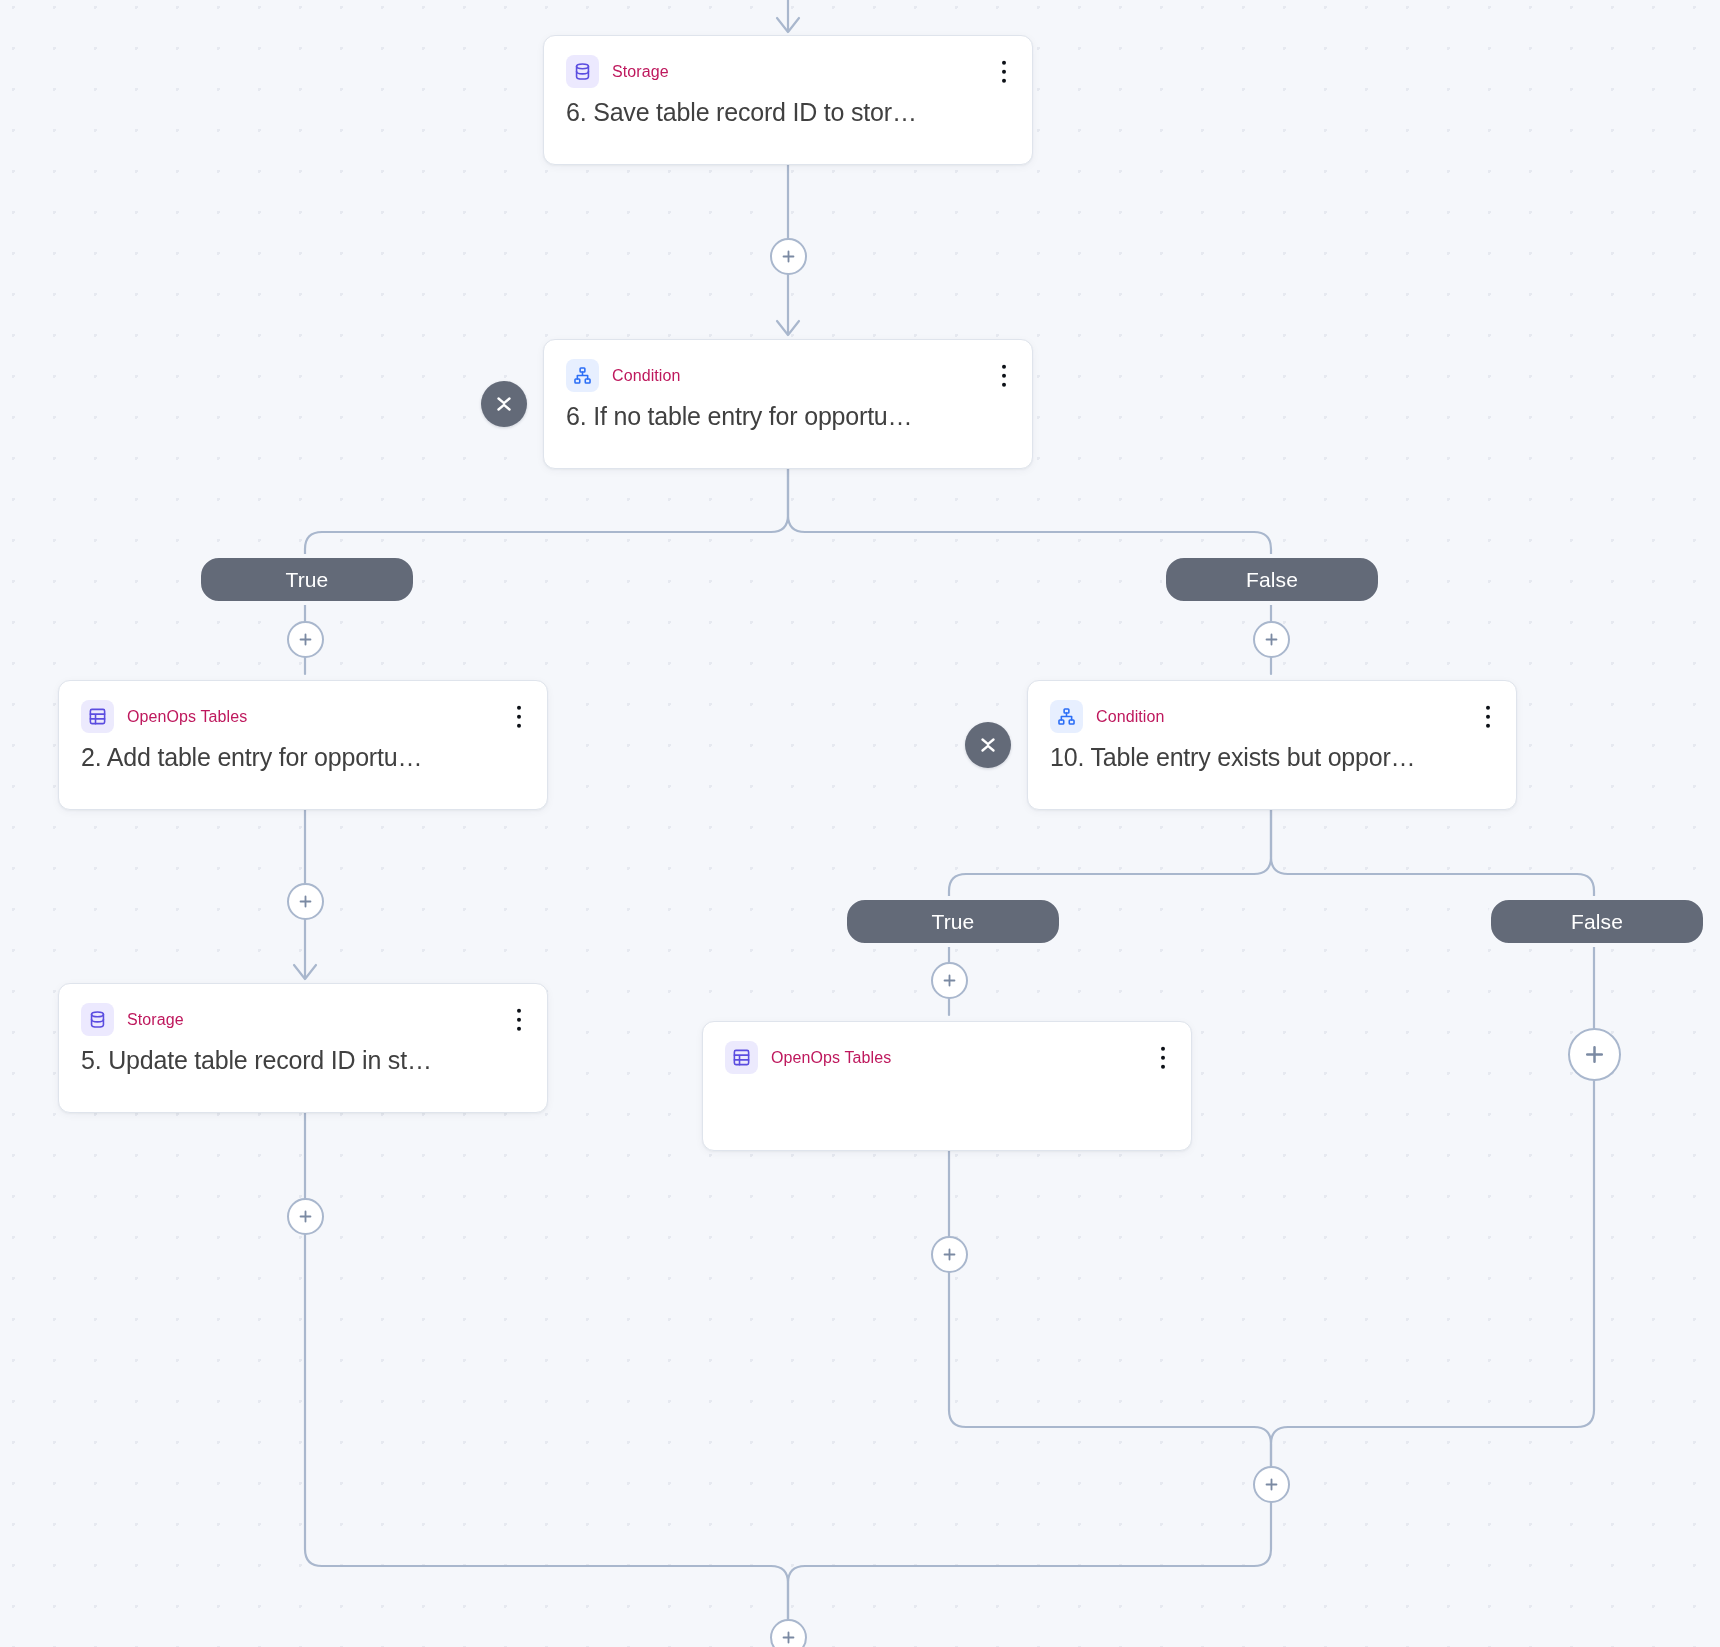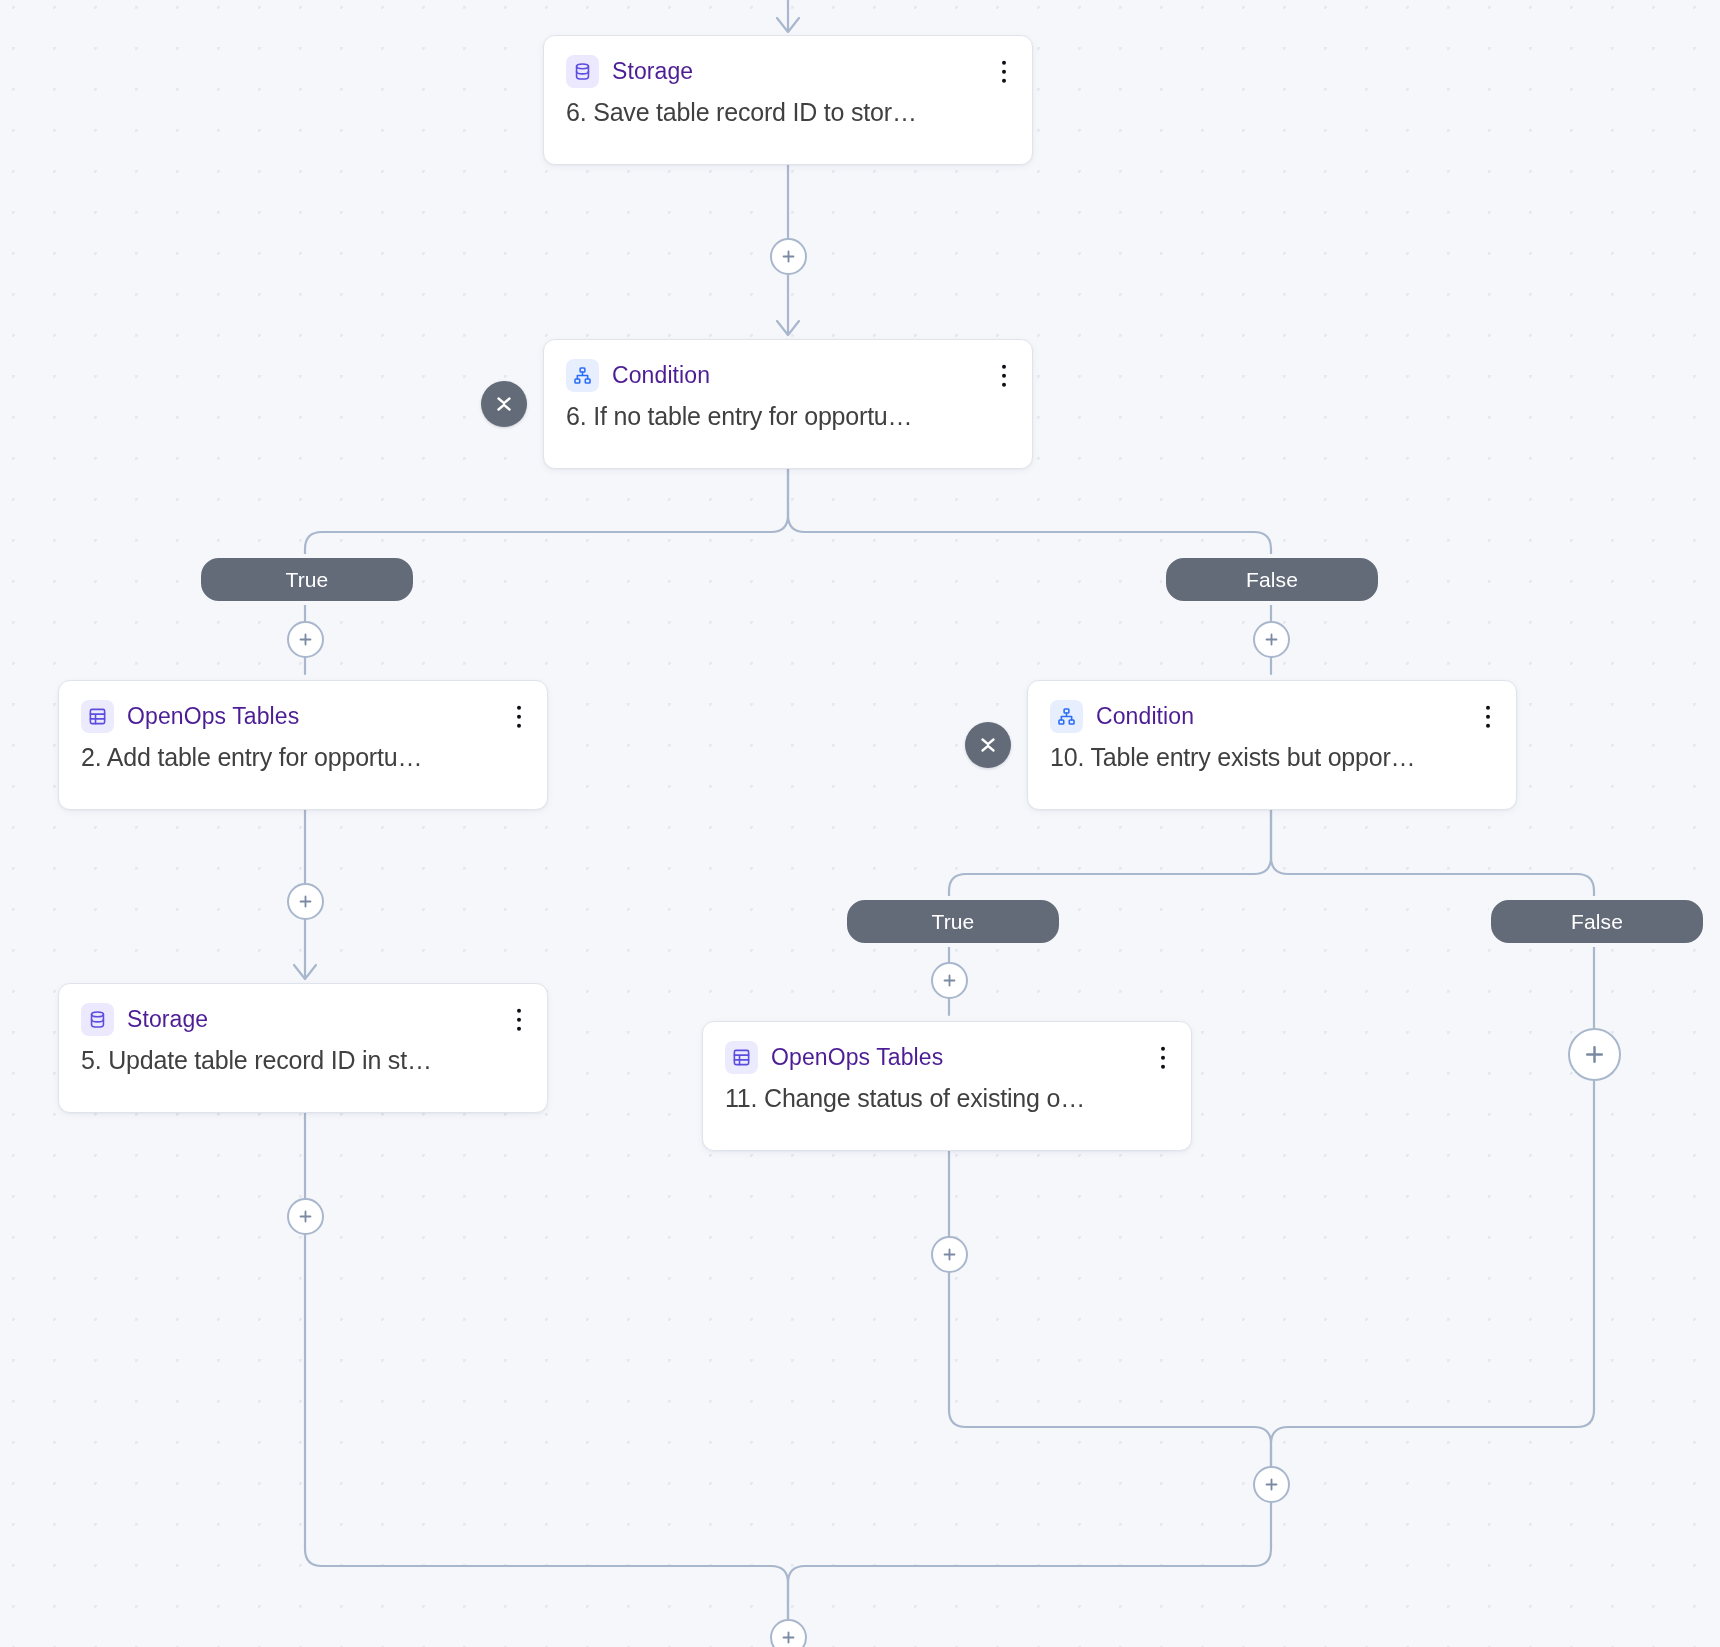--- a/index.html
+++ b/index.html
@@ -74,22 +74,22 @@
     border-radius: 8px;
     display: flex;
     align-items: center;
     justify-content: center;
     flex: 0 0 auto;
   }
   .node-icon.storage  { background: #ece9fe; }
   .node-icon.tables   { background: #eceafd; }
   .node-icon.condition{ background: #e7efff; }
   .node-type {
-    font-size: 23px;
-    color: #4c1d95;
+    font-size: 16px;
+    color: #be185d;
     letter-spacing: .1px;
     white-space: nowrap;
   }
   .node-title {
     font-size: 25px;
     color: #404040;
     letter-spacing: -.2px;
     white-space: nowrap;
     overflow: hidden;
     text-overflow: clip;
@@ -323,21 +323,20 @@
           <path d="M3 9h18M3 15h18M9.5 9v12"></path>
         </svg>
       </span>
       <span class="node-type">OpenOps Tables</span>
       <span class="kebab">
           <span></span>
           <span></span>
           <span></span>
         </span>
     </div>
-    <div class="node-title">11. Change status of existing o…</div>
   </div>
 
   <div class="pill" style="left:197px;top:554px;width:212px;">True</div>
   <div class="pill" style="left:1162px;top:554px;width:212px;">False</div>
   <div class="pill" style="left:843px;top:896px;width:212px;">True</div>
   <div class="pill" style="left:1487px;top:896px;width:212px;">False</div>
 
   <div class="plus sm" style="left:769.5px;top:237.5px;">
     <svg width="17" height="17" viewBox="0 0 24 24" stroke="#7b8aa3" stroke-width="2.6" stroke-linecap="round">
         <path d="M12 5v14M5 12h14"></path>

